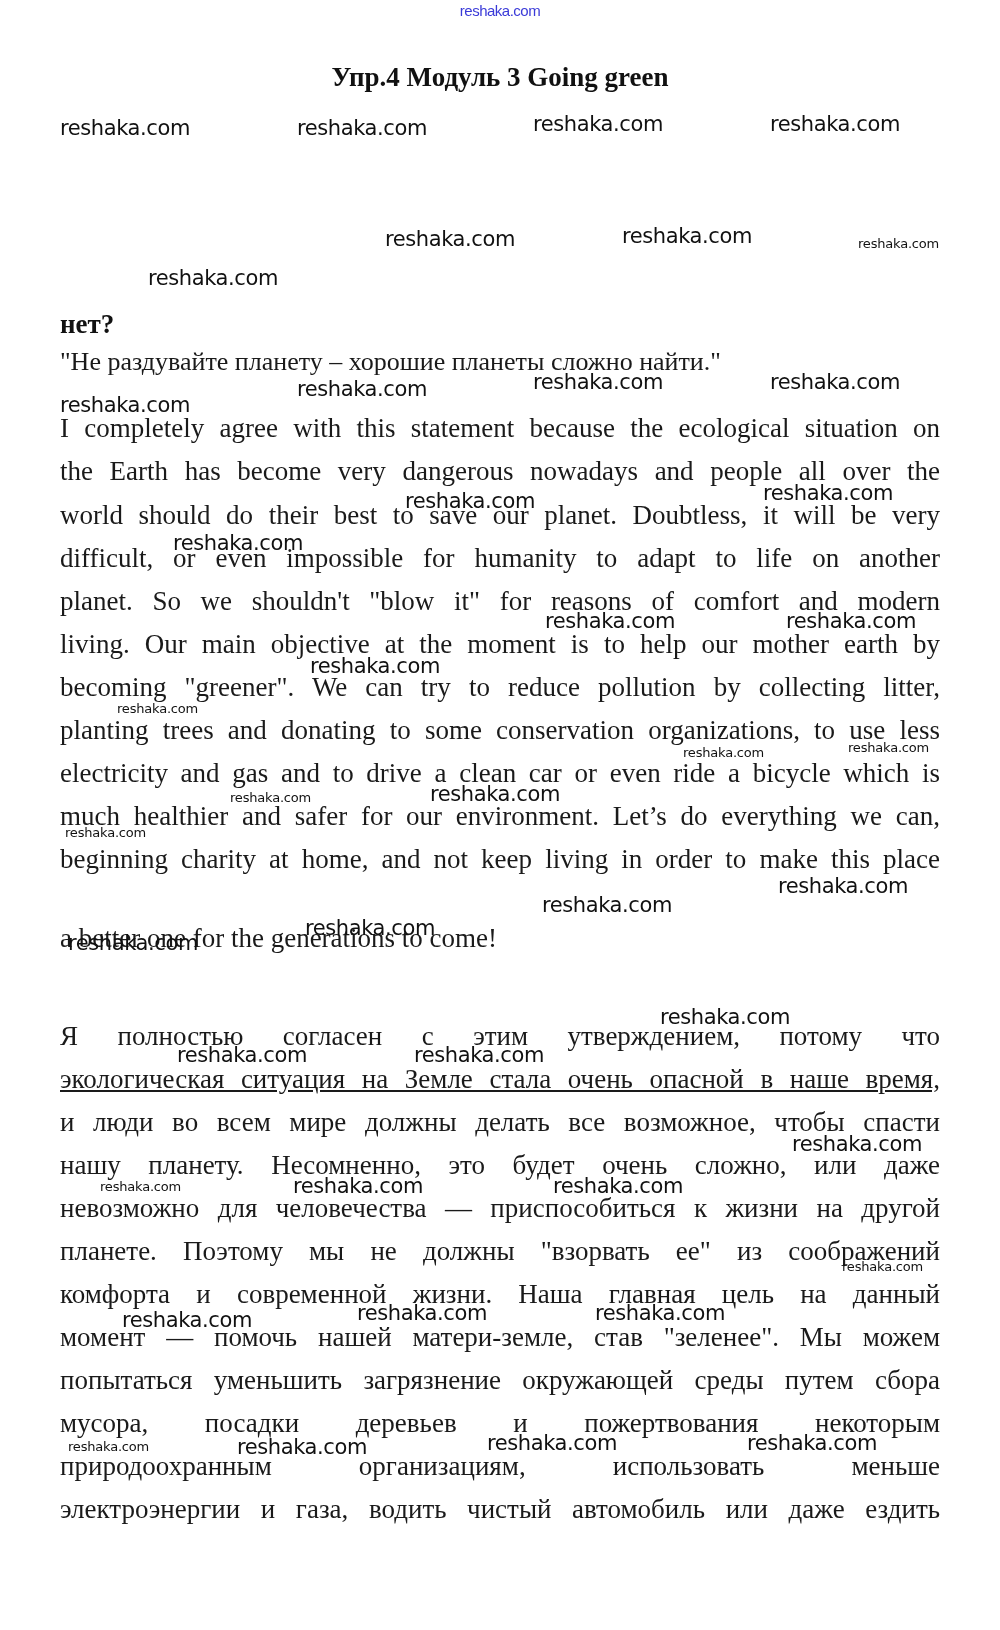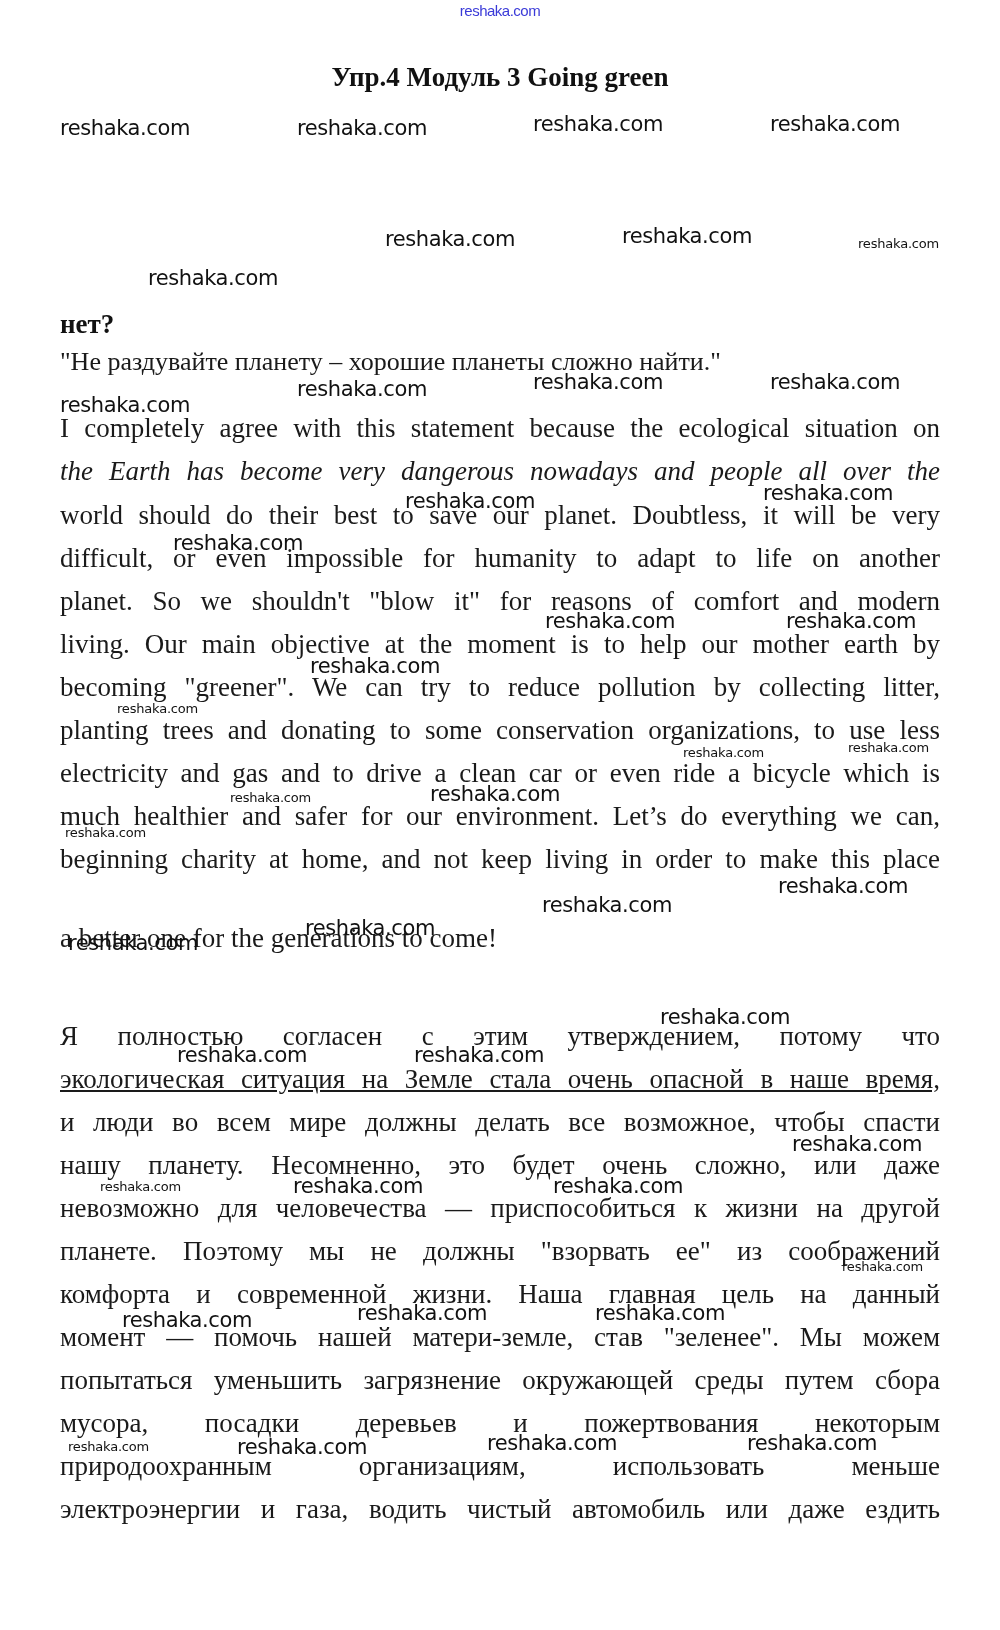--- a/index.html
+++ b/index.html
@@ -42,21 +42,21 @@
 
   <div class="title">Упр.4 Модуль 3 Going green</div>
 
 
   <div class="heading" style="top:284px;margin-top:24px;">нет?</div>
 
   <div class="line quote" style="top:346px; font-size:26px;">"Не раздувайте планету – хорошие планеты сложно найти."</div>
 
   <div>
     <div class="line" style="top:412px;">I completely agree with this statement because the ecological situation on</div>
-    <div class="line" style="top:455px;font-style:italic;">the Earth has become very dangerous nowadays and people all over the</div>
+    <div class="line" style="top:455px;">the Earth has become very dangerous nowadays and people all over the</div>
     <div class="line" style="top:499px;">world should do their best to save our planet. Doubtless, it will be very</div>
     <div class="line" style="top:542px;">difficult, or even impossible for humanity to adapt to life on another</div>
     <div class="line" style="top:585px;">planet. So we shouldn't "blow it" for reasons of comfort and modern</div>
     <div class="line" style="top:628px;">living. Our main objective at the moment is to help our mother earth by</div>
     <div class="line" style="top:671px;">becoming "greener". We can try to reduce pollution by collecting litter,</div>
     <div class="line" style="top:714px;">planting trees and donating to some conservation organizations, to use less</div>
     <div class="line" style="top:757px;">electricity and gas and to drive a clean car or even ride a bicycle which is</div>
     <div class="line" style="top:800px;">much healthier and safer for our environment. Let’s do everything we can,</div>
     <div class="line" style="top:843px;">beginning charity at home, and not keep living in order to make this place</div>
     <div class="line last" style="top:886px;">a better one for the generations to come!</div>

